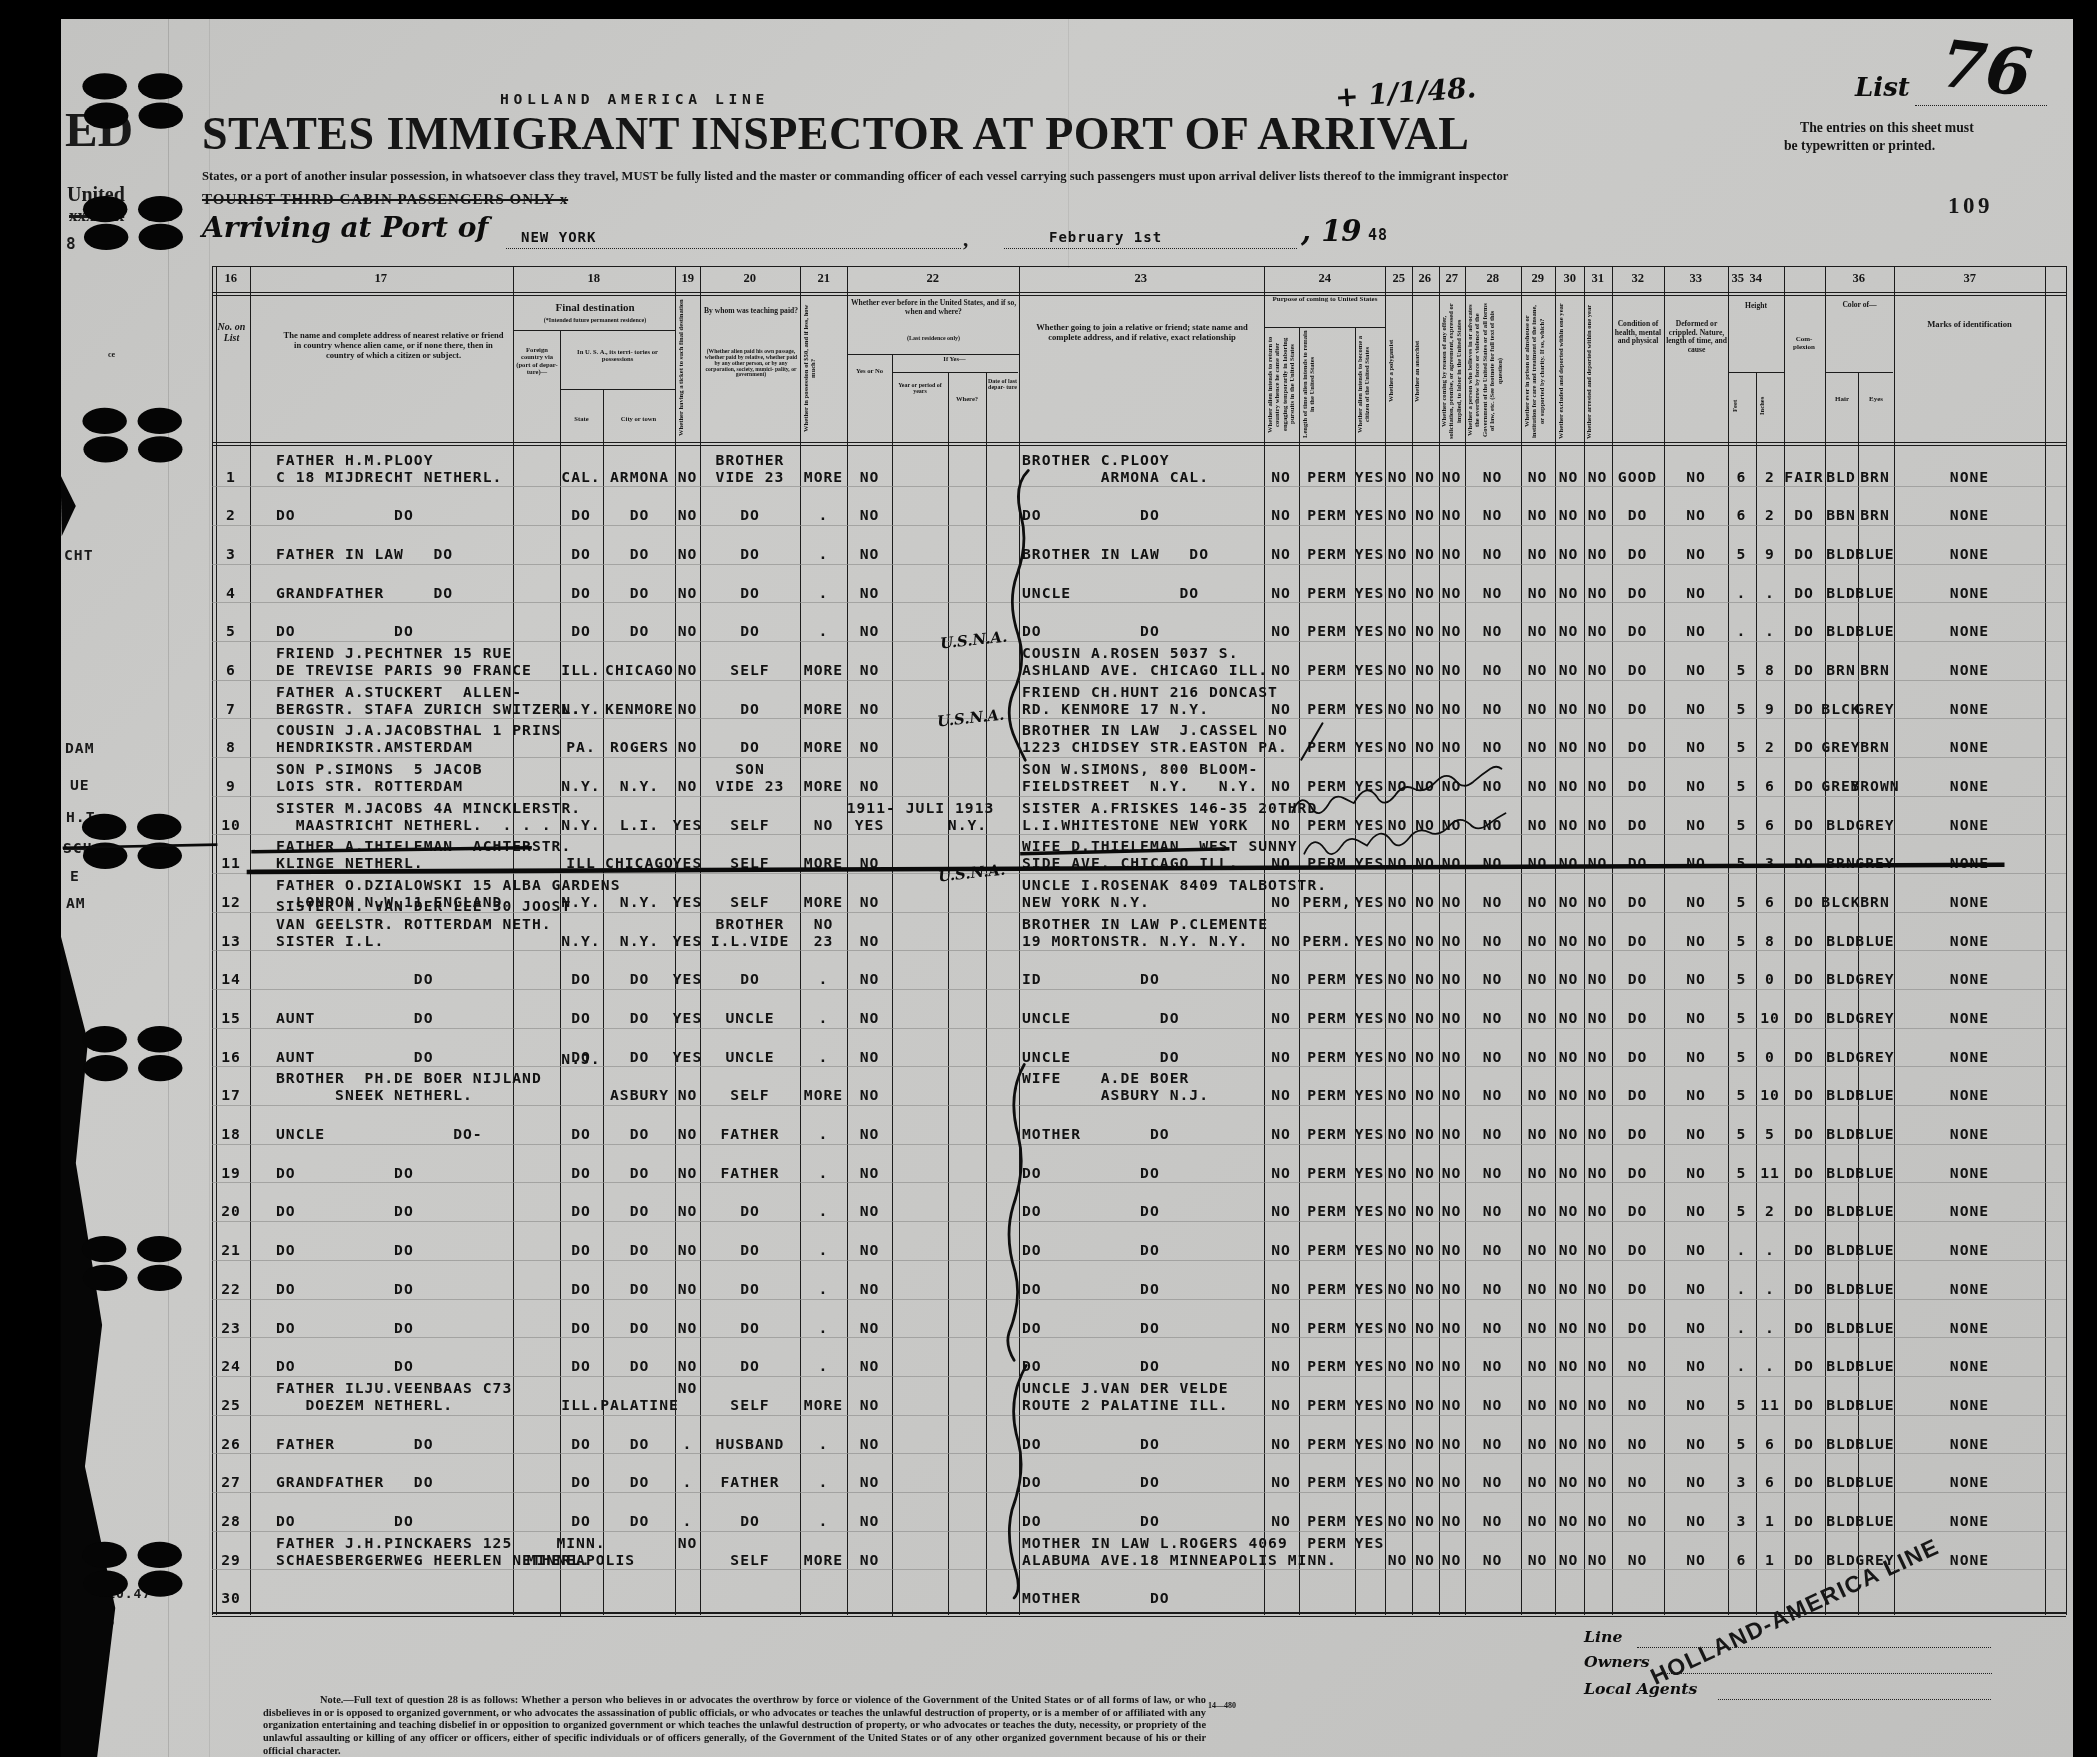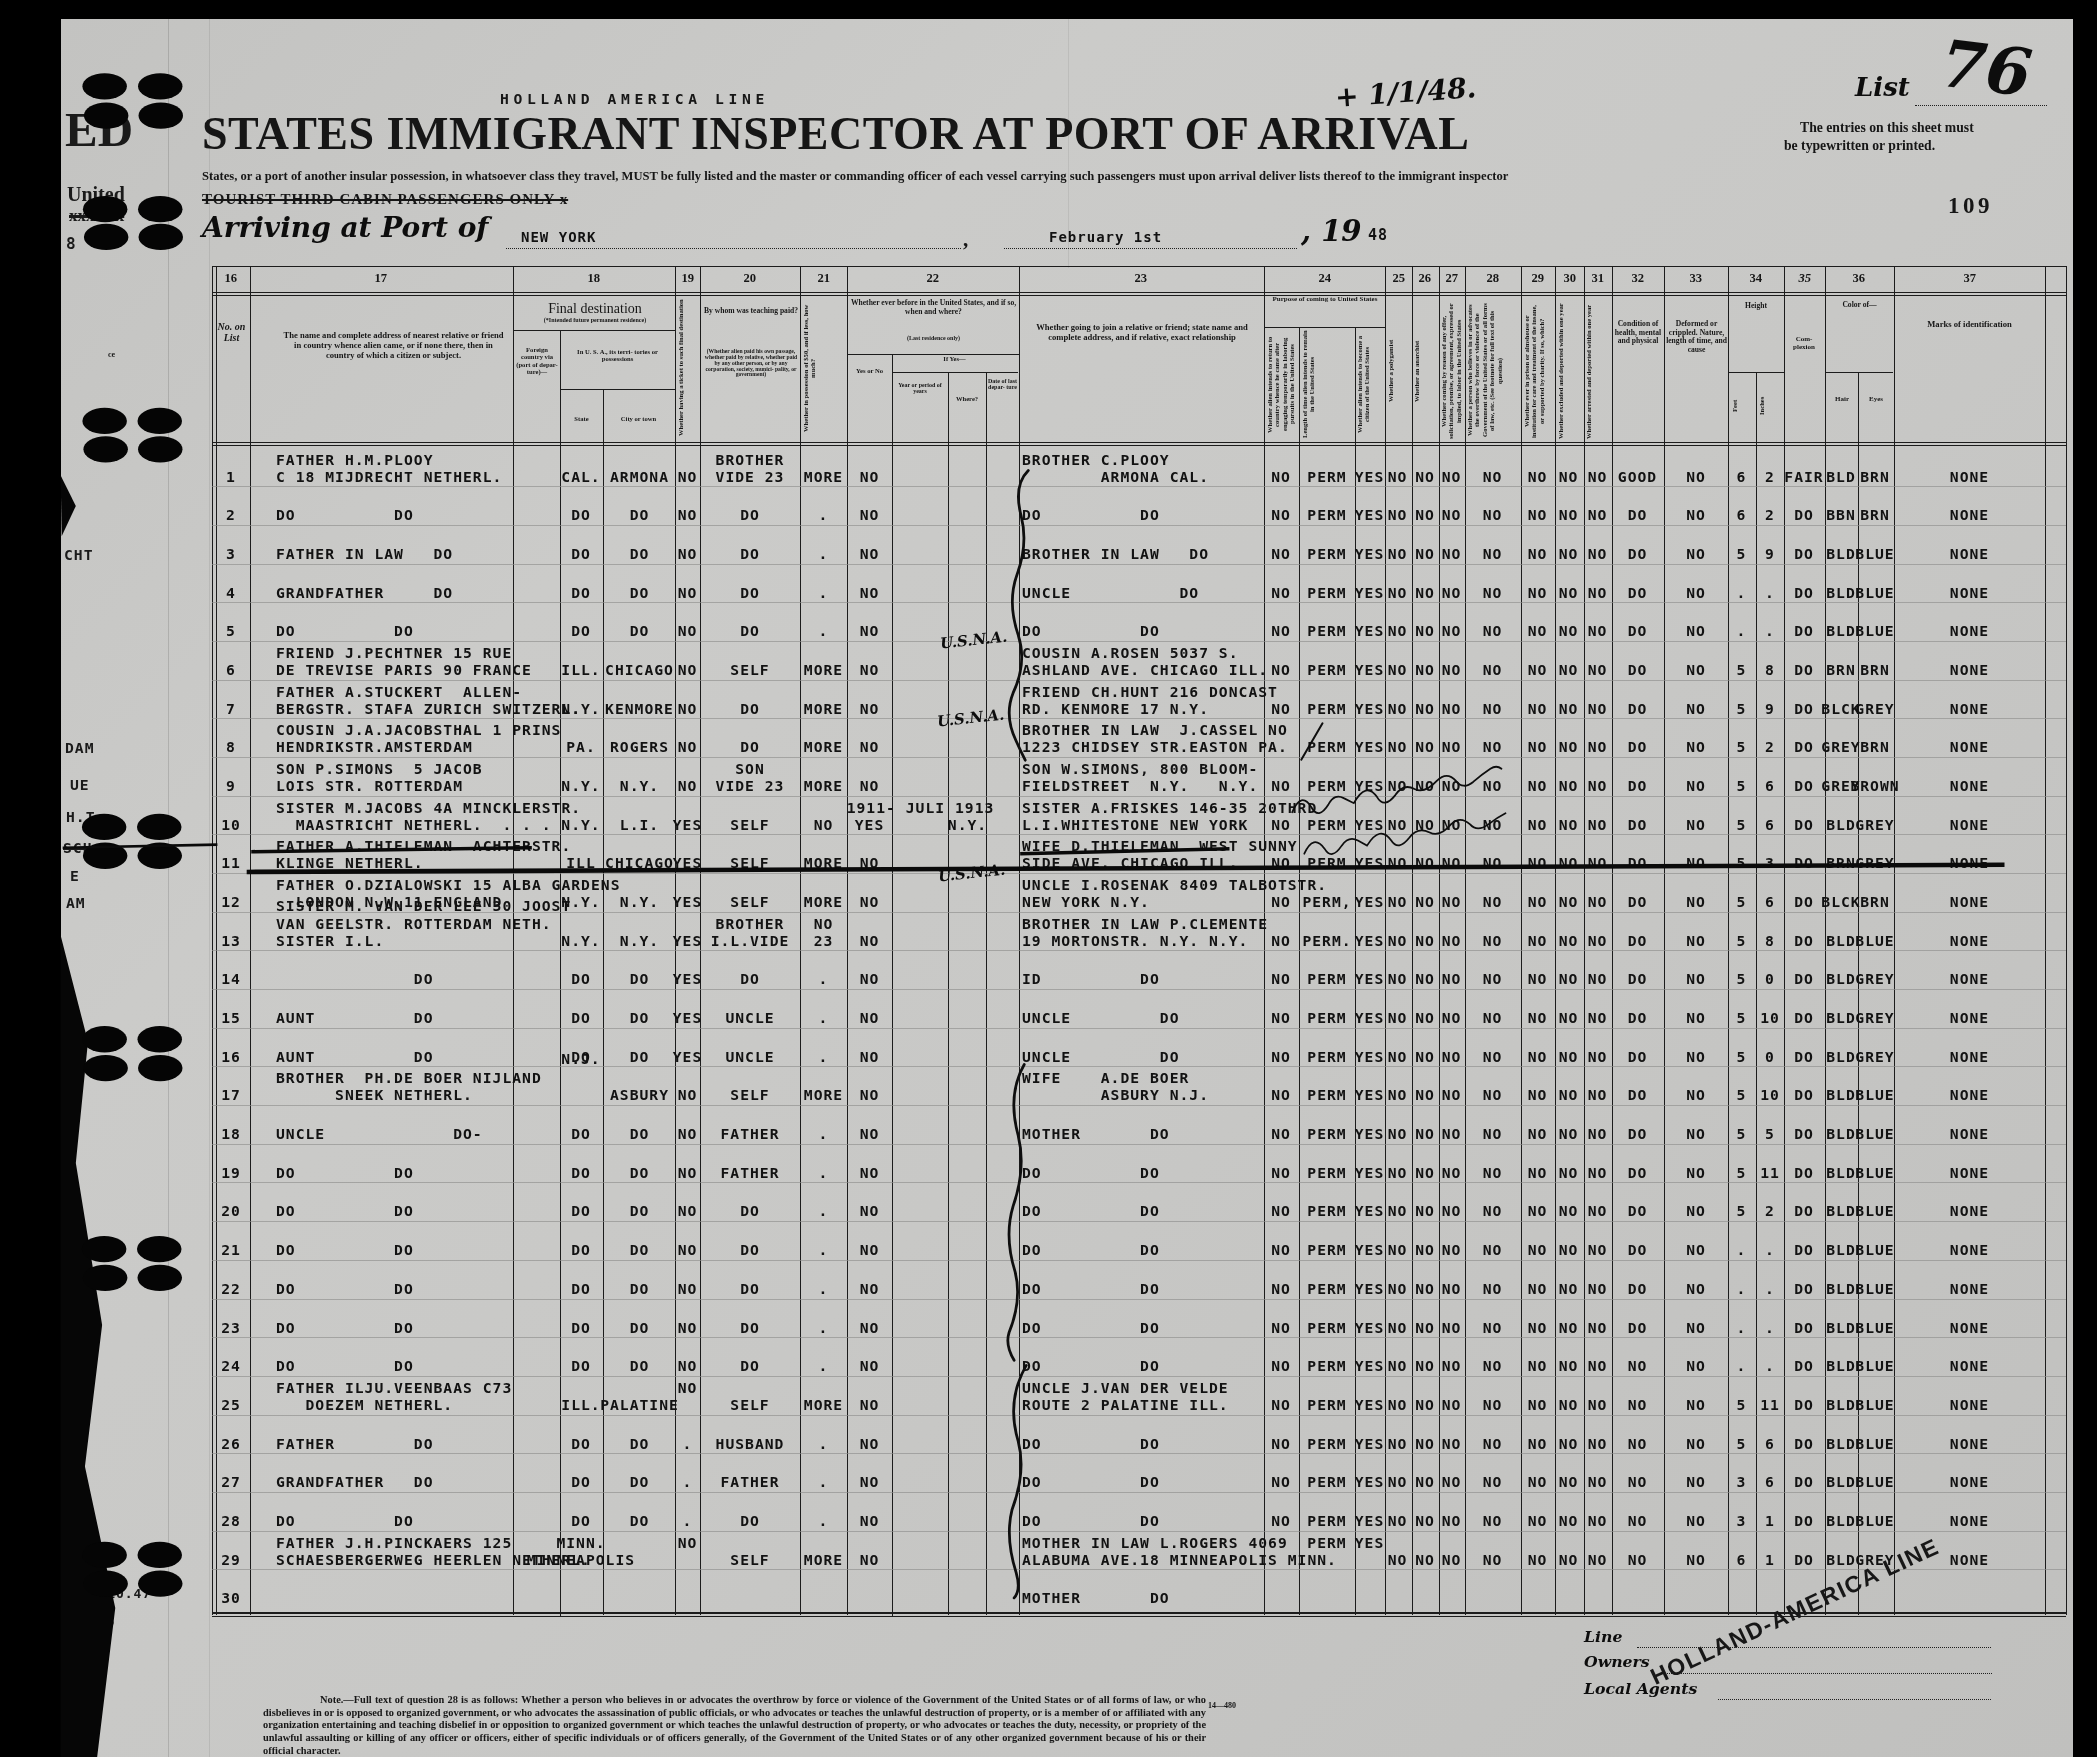--- a/index.html
+++ b/index.html
@@ -9,21 +9,21 @@
          background:linear-gradient(135deg,#c3c3c1 0%,#cbcbc9 28%,#c8c8c6 55%,#c0c0be 100%);}
   .bar{position:absolute;background:#000;}
   .abs{position:absolute;}
   .vline{position:absolute;width:1px;background:#1c1c1c;}
   .hline{position:absolute;height:1px;background:#1c1c1c;}
   .rule{position:absolute;height:0.5px;background:#8f8f8d;opacity:.65;}
   .crease{position:absolute;width:1px;background:rgba(0,0,0,.13);}
   
   .hsm{font-size:10px;font-weight:bold;line-height:1.12;font-style:italic;}
   .h17{font-size:8.6px;font-weight:bold;line-height:1.18;}
-  .h20{font-size:14px;font-weight:normal;}
+  .h20{font-size:11px;font-weight:bold;}
   .h15{font-size:7.6px;font-weight:bold;line-height:1.15;}
   .h14{font-size:7px;font-weight:bold;line-height:1.12;}
   .h13{font-size:6.6px;font-weight:bold;line-height:1.1;}
   .h12{font-size:6px;font-weight:bold;line-height:1.08;}
   .h11{font-size:5.6px;font-weight:bold;line-height:1.05;}
   .c{text-align:center;}
   .colnum{position:absolute;width:35px;margin-left:-17.7px;text-align:center;
           font-size:12.6px;font-weight:bold;}
   .vt{position:absolute;writing-mode:vertical-rl;transform:rotate(180deg);
       font-size:6.6px;font-weight:bold;line-height:1.12;text-align:center;}
@@ -175,21 +175,21 @@
       <div class="colnum" style="left: 1399px; top: 271px;">25</div>
       <div class="colnum" style="left: 1425px; top: 271px;">26</div>
       <div class="colnum" style="left: 1452px; top: 271px;">27</div>
       <div class="colnum" style="left: 1493px; top: 271px;">28</div>
       <div class="colnum" style="left: 1538px; top: 271px;">29</div>
       <div class="colnum" style="left: 1570px; top: 271px;">30</div>
       <div class="colnum" style="left: 1598px; top: 271px;">31</div>
       <div class="colnum" style="left: 1638px; top: 271px;">32</div>
       <div class="colnum" style="left: 1696px; top: 271px;">33</div>
       <div class="colnum" style="left: 1756px; top: 271px;">34</div>
-      <div class="colnum" style="left: 1805px; top: 271px; font-style: italic;">35</div>
+      <div class="colnum" style="left: 1738px; top: 271px;">35</div>
       <div class="colnum" style="left: 1859px; top: 271px;">36</div>
       <div class="colnum" style="left: 1970px; top: 271px;">37</div>
       <div class="abs hsm c" style="left: 213px; top: 321px; width: 37px; position: absolute;">No.
 on
 List</div>
       <div class="abs h17 c" style="left: 280px; top: 330px; width: 227px; position: absolute;">The name and complete address of nearest relative or friend in country whence alien came, or if none there, then in country of which a citizen or subject.</div>
       <div class="abs h20 c" style="left: 516px; top: 301px; width: 158px; position: absolute;">Final destination</div>
       <div class="abs h12 c" style="left: 516px; top: 317px; width: 158px; position: absolute;">(*Intended future permanent residence)</div>
       <div class="abs h13 c" style="left: 515px; top: 346px; width: 44px; position: absolute;">Foreign
 country

